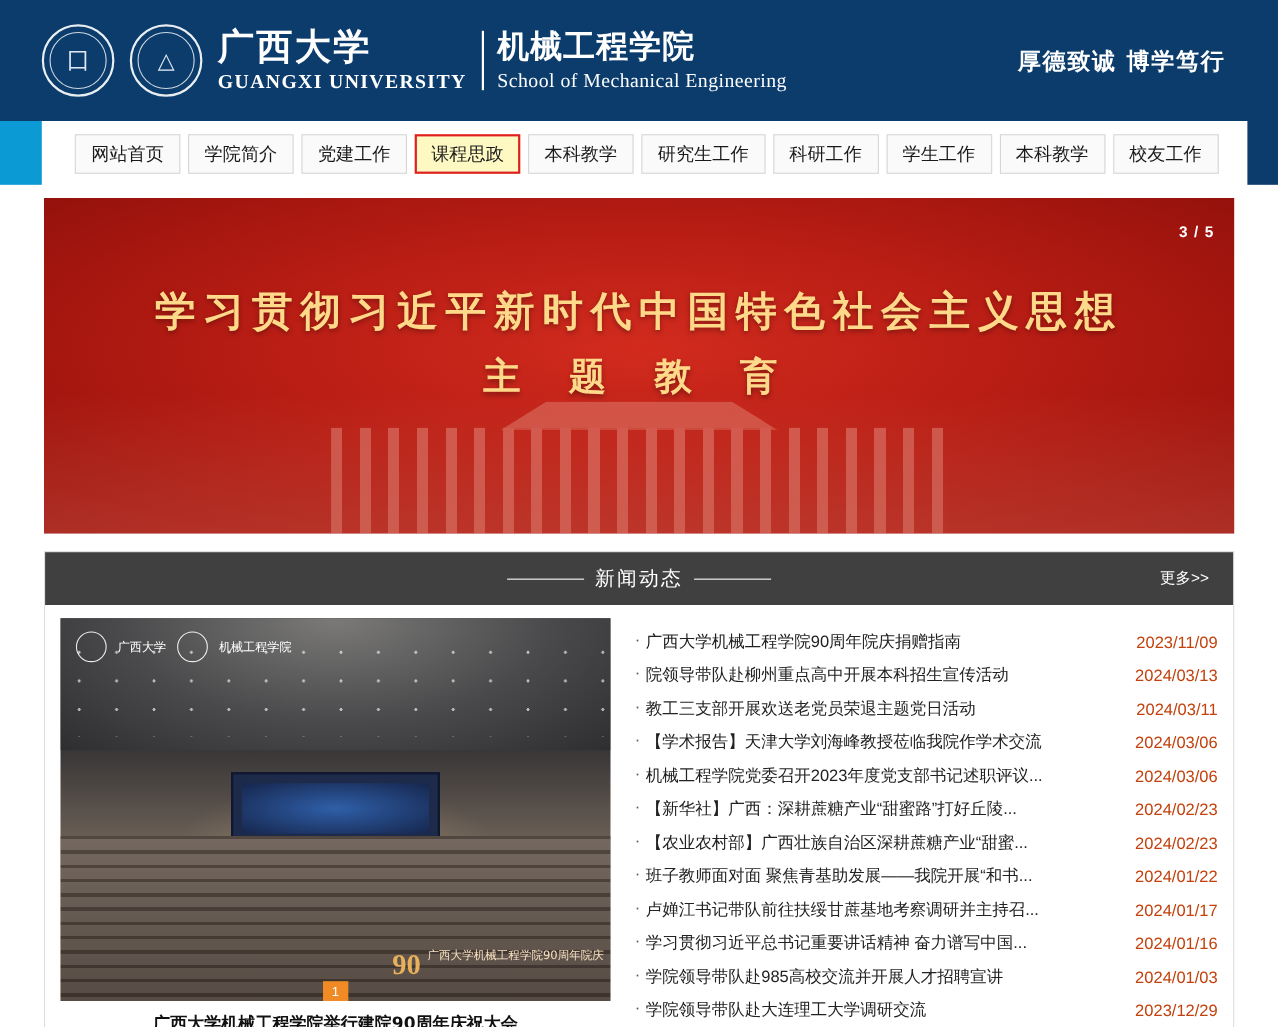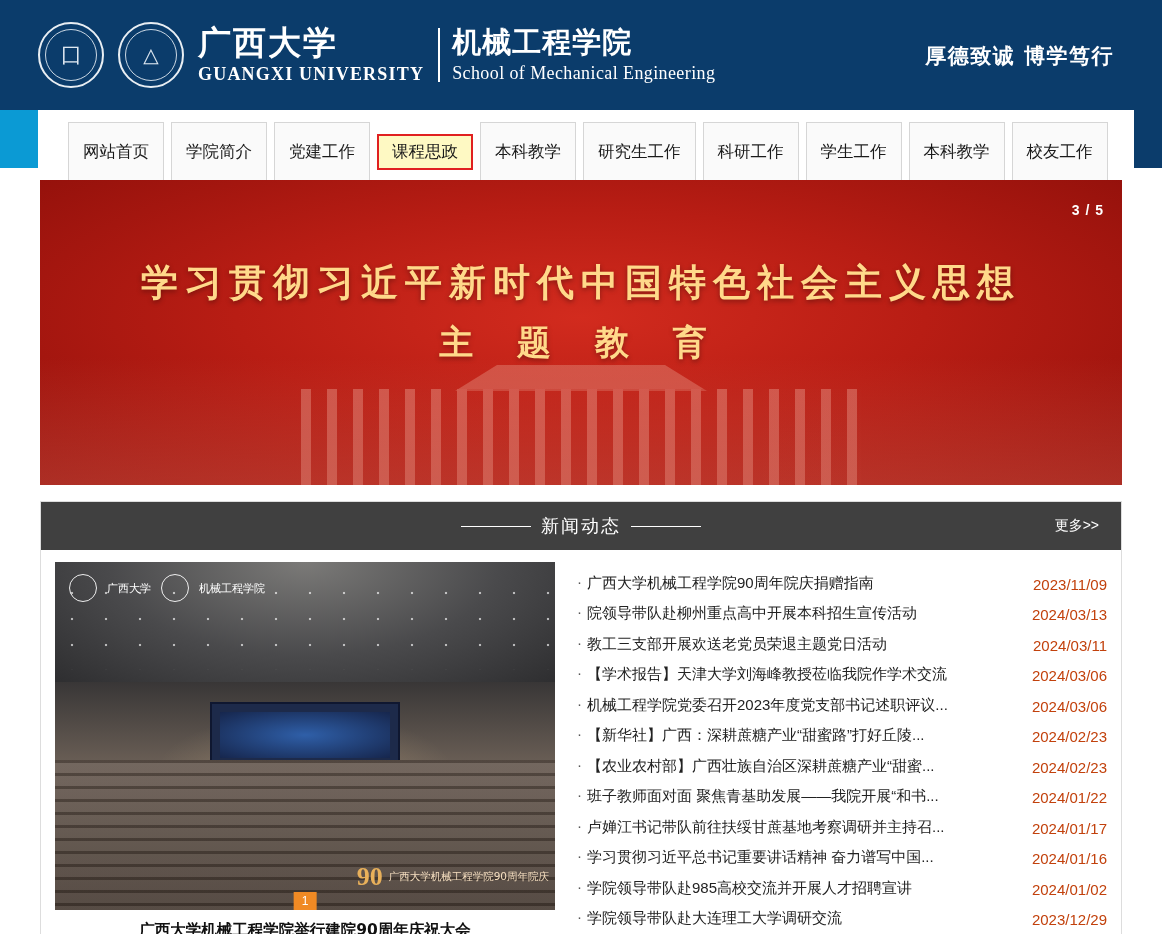--- a/index.html
+++ b/index.html
@@ -89,21 +89,21 @@
   .navwrap::after {
     content: ""; position: absolute; right: 0; top: 0;
     width: 28px; height: 58px; background: #0b3c6b;
   }
   .nav {
     position: absolute; left: 68px; top: 12px;
     display: flex; align-items: center;
   }
   .nav-item {
     font-size: 16.5px; color: #1a1a1a;
-    padding: 18px 14px;
+    padding: 6px 14px;
     border: 1px solid #d6d6d6;
     background: #fafafa;
     margin-right: 7px;
     white-space: nowrap;
     font-family: "DejaVu Sans", sans-serif;
     cursor: pointer;
   }
   .nav-item.active {
     border: 2px solid #e02020;
     background: #fef9c3;
@@ -225,21 +225,21 @@
     position: absolute; left: 14px; top: 12px;
     display: flex; align-items: center; gap: 10px; color: #fff;
     font-size: 11px; font-family: "DejaVu Sans", sans-serif;
   }
   .logo-dot {
     width: 28px; height: 28px; border-radius: 50%;
     border: 1.5px solid #fff; opacity: .9;
   }
   .photo-badge {
     position: absolute; right: 6px; bottom: 18px;
-    display: flex; align-items: center; gap: 6px;
+    display: flex; align-items: flex-start; gap: 6px;
     color: #f6dfc0; font-size: 10.5px;
     font-family: "DejaVu Sans", sans-serif;
     margin-left: 30px;
   }
   .badge-90 {
     color: #e8b05a; font-size: 26px; font-weight: bold;
     font-family: "Liberation Serif", serif;
   }
   .page-chip {
     position: absolute; left: 50%; bottom: 0; transform: translateX(-50%);
@@ -389,21 +389,21 @@
         <div class="news-row">
           <span class="t">卢婵江书记带队前往扶绥甘蔗基地考察调研并主持召...</span>
           <span class="d">2024/01/17</span>
         </div>
         <div class="news-row">
           <span class="t">学习贯彻习近平总书记重要讲话精神 奋力谱写中国...</span>
           <span class="d">2024/01/16</span>
         </div>
         <div class="news-row">
           <span class="t">学院领导带队赴985高校交流并开展人才招聘宣讲</span>
-          <span class="d">2024/01/02</span>
+          <span class="d">2024/01/03</span>
         </div>
         <div class="news-row">
           <span class="t">学院领导带队赴大连理工大学调研交流</span>
           <span class="d">2023/12/29</span>
         </div>
       </div>
   </div>
 </div>
 
 </body></html>

